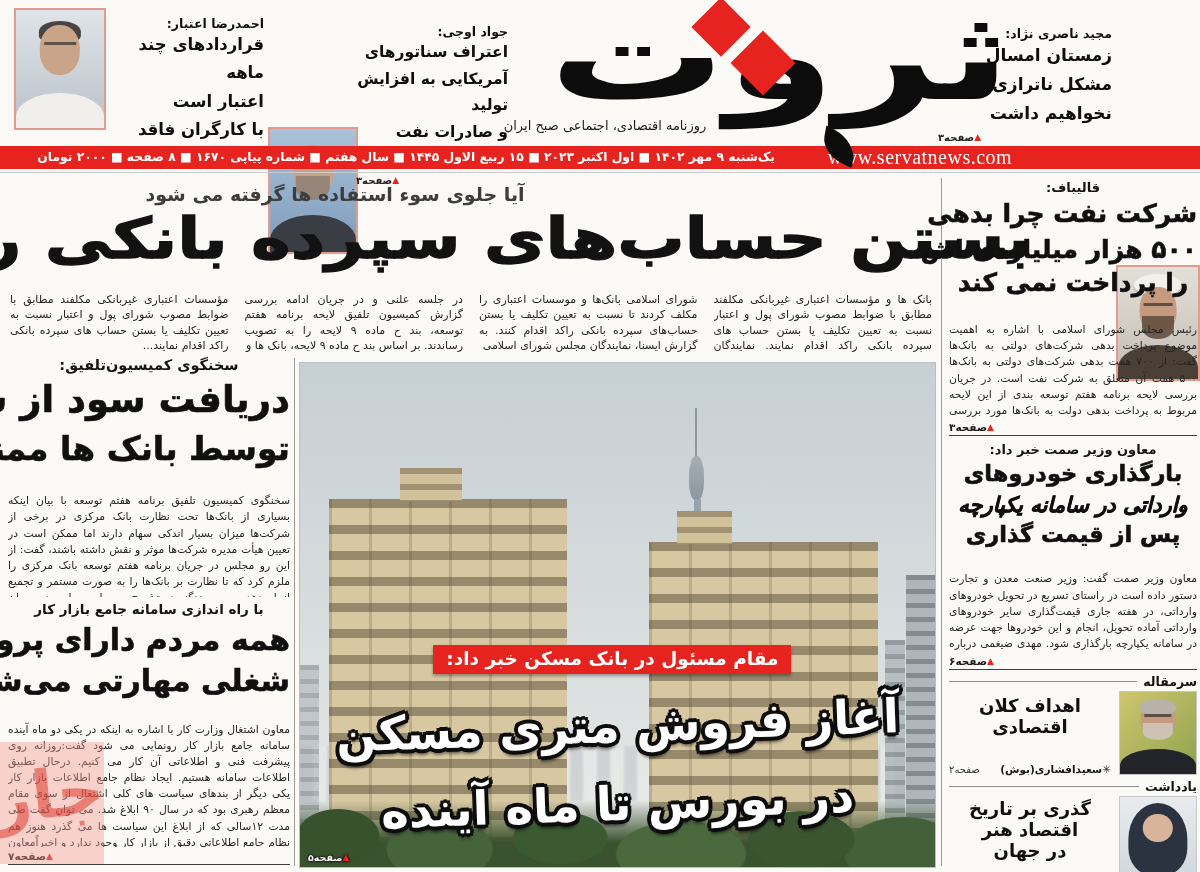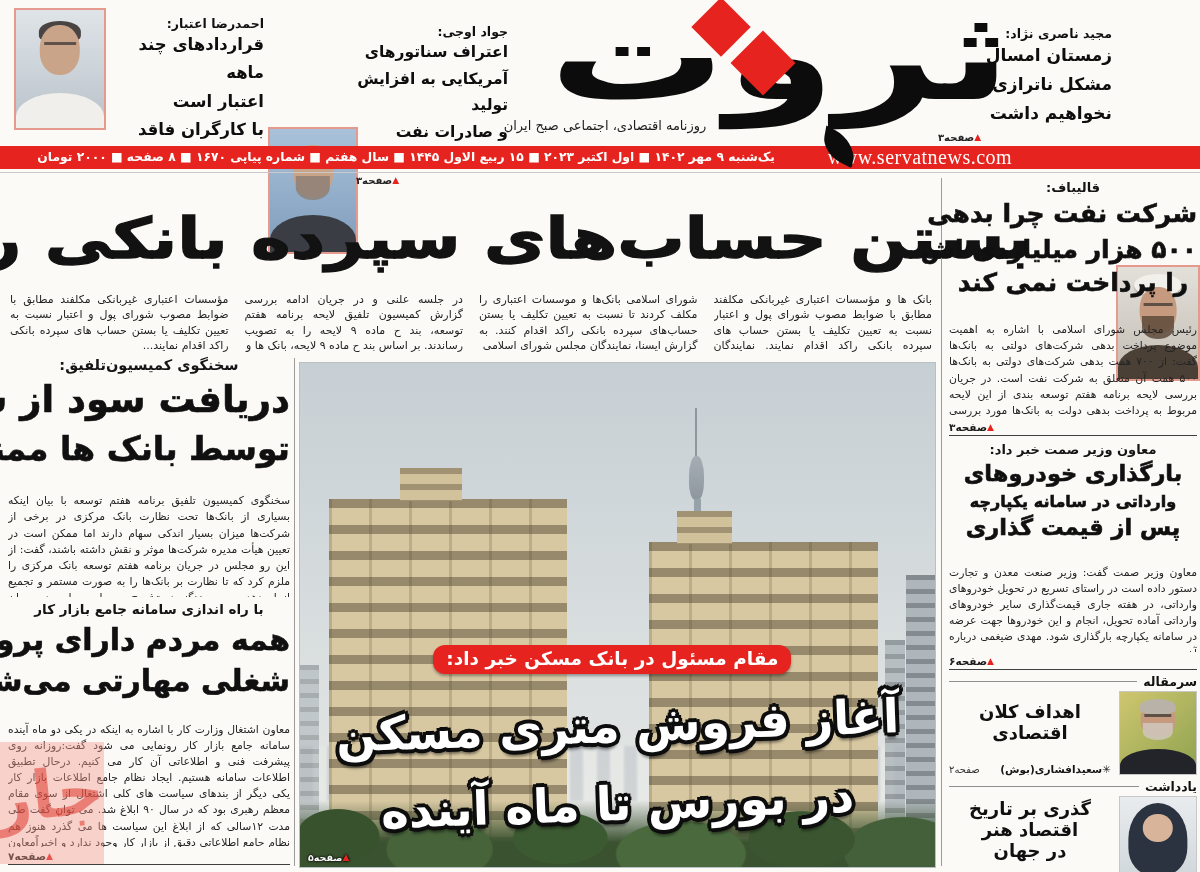--- a/index.html
+++ b/index.html
@@ -90,21 +90,21 @@
      radial-gradient(ellipse 90px 52px at 22% 78%, #46633a 58%, rgba(0,0,0,0) 60%),
      radial-gradient(ellipse 80px 44px at 41% 64%, #3c5a31 58%, rgba(0,0,0,0) 60%),
      radial-gradient(ellipse 110px 56px at 60% 84%, #4a6a3e 58%, rgba(0,0,0,0) 60%),
      radial-gradient(ellipse 90px 48px at 79% 66%, #3a5530 58%, rgba(0,0,0,0) 60%),
      radial-gradient(ellipse 100px 60px at 95% 82%, #44603a 58%, rgba(0,0,0,0) 60%),
      linear-gradient(180deg, rgba(0,0,0,0) 0 18%, #3a5230 70%);}
   .tower-spike{width:2px;background:#8d979e;}
   .tower-pod{width:15px;height:44px;background:linear-gradient(180deg,#a5aeb4,#8d979e);border-radius:46% 46% 40% 40%;}
   .tower-shaft{width:7px;background:#98a2a9;}
   .badge{background:#e6231e;color:#fff;font-weight:bold;font-size:18.5px;padding:3px 13px 5px;
-         box-shadow:0 2px 3px rgba(0,0,0,.35);white-space:nowrap;border-radius:12px;}
+         box-shadow:0 2px 3px rgba(0,0,0,.35);white-space:nowrap;}
   .overline{font-weight:bold;color:#fff;text-align:center;white-space:nowrap;
      text-shadow:-3px -3px 0 #0d0d0d,3px -3px 0 #0d0d0d,-3px 3px 0 #0d0d0d,3px 3px 0 #0d0d0d,
                  -4px 0 0 #0d0d0d,4px 0 0 #0d0d0d,0 -4px 0 #0d0d0d,0 4px 0 #0d0d0d,0 6px 3px rgba(0,0,0,.45);}
   .phototag{font-size:9.5px;font-weight:bold;color:#fff;text-shadow:0 0 2px #000,0 0 3px #000;}
 
   .watermark{background:rgba(243,152,140,.42);overflow:hidden;}
   .watermark .wtxt{font-size:66px;font-weight:bold;color:rgba(222,58,48,.55);transform:rotate(-6deg);
         margin-top:14px;text-align:center;}
 </style>
 </head>
@@ -160,20 +160,21 @@
   <div class="abs diamond" style="left:740px;top:40px;width:46px;height:46px;"></div>
   <div class="abs tagline fa ctr" style="left:500px;top:118px;width:210px;">روزنامه اقتصادی، اجتماعی صبح ایران</div>
 
   <div class="abs redbar" style="left:0;top:146px;width:1200px;height:23px;">
     <div class="abs dateline fa" style="left:30px;right:425px;top:0;height:23px;">یک‌شنبه ۹ مهر ۱۴۰۲ ■ اول اکتبر ۲۰۲۳ ■ ۱۵ ربیع الاول ۱۴۴۵ ■ سال هفتم ■ شماره پیاپی ۱۶۷۰ ■ ۸ صفحه ■ ۲۰۰۰ تومان</div>
     <div class="abs website" style="left:795px;top:0;width:250px;height:23px;">www.servatnews.com</div>
     <div class="abs logotail" style="left:822px;top:-12px;width:34px;height:26px;"></div>
   </div>
   <div class="abs hrule" style="left:0;top:172px;width:1200px;"></div>
 
+  <div class="abs mkick fa ctr" style="left:110px;top:183px;width:450px;">آیا جلوی سوء استفاده ها گرفته می شود</div>
   <div class="abs mhl fa ctr" style="left:0;top:204px;width:938px;">بستن حساب‌های سپرده بانکی راکد</div>
 
   <div class="abs leadrow fa" style="left:10px;top:292px;width:922px;height:62px;">
     <div class="leadcol jc">بانک ها و مؤسسات اعتباری غیربانکی مکلفند مطابق با ضوابط مصوب شورای پول و اعتبار نسبت به تعیین تکلیف یا بستن حساب های سپرده بانکی راکد اقدام نمایند. نمایندگان مجلس</div>
     <div class="leadcol jc">شورای اسلامی بانک‌ها و موسسات اعتباری را مکلف کردند تا نسبت به تعیین تکلیف یا بستن حساب‌های سپرده بانکی راکد اقدام کنند. به گزارش ایسنا، نمایندگان مجلس شورای اسلامی</div>
     <div class="leadcol jc">در جلسه علنی و در جریان ادامه بررسی گزارش کمیسیون تلفیق لایحه برنامه هفتم توسعه، بند ح ماده ۹ لایحه را به تصویب رساندند. بر اساس بند ح ماده ۹ لایحه، بانک ها و</div>
     <div class="leadcol jc">
       <span>مؤسسات اعتباری غیربانکی مکلفند مطابق با ضوابط مصوب شورای پول و اعتبار نسبت به تعیین تکلیف یا بستن حساب های سپرده بانکی راکد اقدام نمایند...</span>
       
     </div>
@@ -231,41 +232,41 @@
       <div class="bhl" style="font-size:25px;line-height:1.5;">شرکت نفت چرا بدهی</div>
       <div class="bhl" style="font-size:25px;line-height:1.35;">۵۰۰ هزار میلیاردی اش</div>
       <div class="bhl" style="font-size:25px;line-height:1.35;">را پرداخت نمی کند</div>
       <div class="bbody jc">رئیس مجلس شورای اسلامی با اشاره به اهمیت موضوع پرداخت بدهی شرکت‌های دولتی به بانک‌ها گفت: از ۷۰۰ همت بدهی شرکت‌های دولتی به بانک‌ها ۵۰۰ همت آن متعلق به شرکت نفت است. در جریان بررسی لایحه برنامه هفتم توسعه بندی از این لایحه مربوط به پرداخت بدهی دولت به بانک‌ها مورد بررسی قرار گرفت...</div>
       <div class="refrow"><span class="tri">▲</span><span>صفحه۳</span></div>
     </div>
 
     <div class="blk" style="height:228px;margin-top:6px;">
       <div class="bkick" style="font-size:13px;">معاون وزیر صمت خبر داد:</div>
       <div class="bhl" style="font-size:22.5px;line-height:1.5;">بارگذاری خودروهای</div>
-      <div class="bhl" style="font-size:16px;line-height:1.35;">وارداتی در سامانه یکپارچه</div>
+      <div class="bhl" style="font-size:21px;line-height:1.35;font-style:italic;">وارداتی در سامانه یکپارچه</div>
       <div class="bhl" style="font-size:22.5px;line-height:1.35;">پس از قیمت گذاری</div>
       <div class="bbody jc">معاون وزیر صمت گفت: وزیر صنعت معدن و تجارت دستور داده است در راستای تسریع در تحویل خودروهای وارداتی، در هفته جاری قیمت‌گذاری سایر خودروهای وارداتی آماده تحویل، انجام و این خودروها جهت عرضه در سامانه یکپارچه بارگذاری شود. مهدی ضیغمی درباره آخرین وضعیت...</div>
       <div class="refrow"><span class="tri">▲</span><span>صفحه۶</span></div>
     </div>
 
     <div>
       <div class="sechead">
         <span class="lbl">سرمقاله</span>
         <span class="line"></span>
       </div>
       <div class="secrow" style="height:84px;">
         <div class="secphoto portrait" style="height:82px;background:linear-gradient(135deg,#cfc66f,#8ea24f);">
           <div class="head" style="background:#c59a7e;"></div>
           <div class="hair" style="background:#b9b2a8;"></div>
           <div class="glasses"></div>
           <div class="beard" style="background:#cfc8bd;"></div>
           <div class="torso" style="background:#23242a;"></div>
         </div>
         <div style="flex:1;display:flex;flex-direction:column;">
-          <div class="sechl" style="margin-top:10px;">اهداف کلان اقتصادی</div>
+          <div class="sechl" style="margin-top:4px;">اهداف کلان اقتصادی</div>
           <div style="flex:1;"></div>
           <div style="display:flex;justify-content:space-between;align-items:flex-end;">
             <div class="secauth">✳سعیدافشاری(بوش)</div>
             <div class="refplain">صفحه۲</div>
           </div>
         </div>
       </div>
     </div>
 
     <div>

